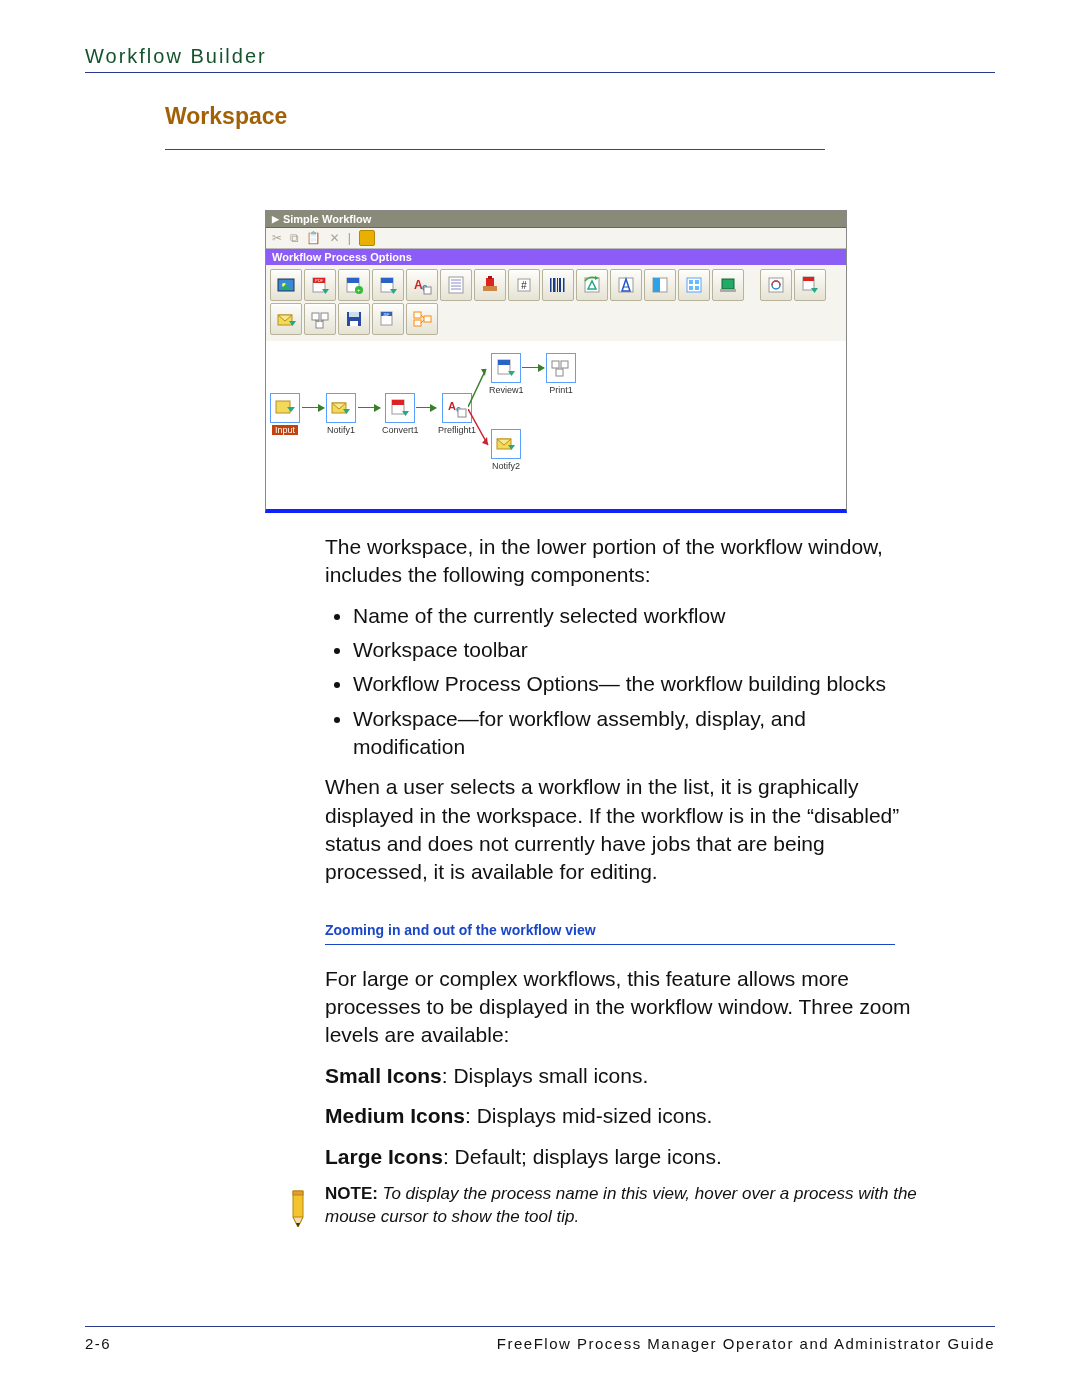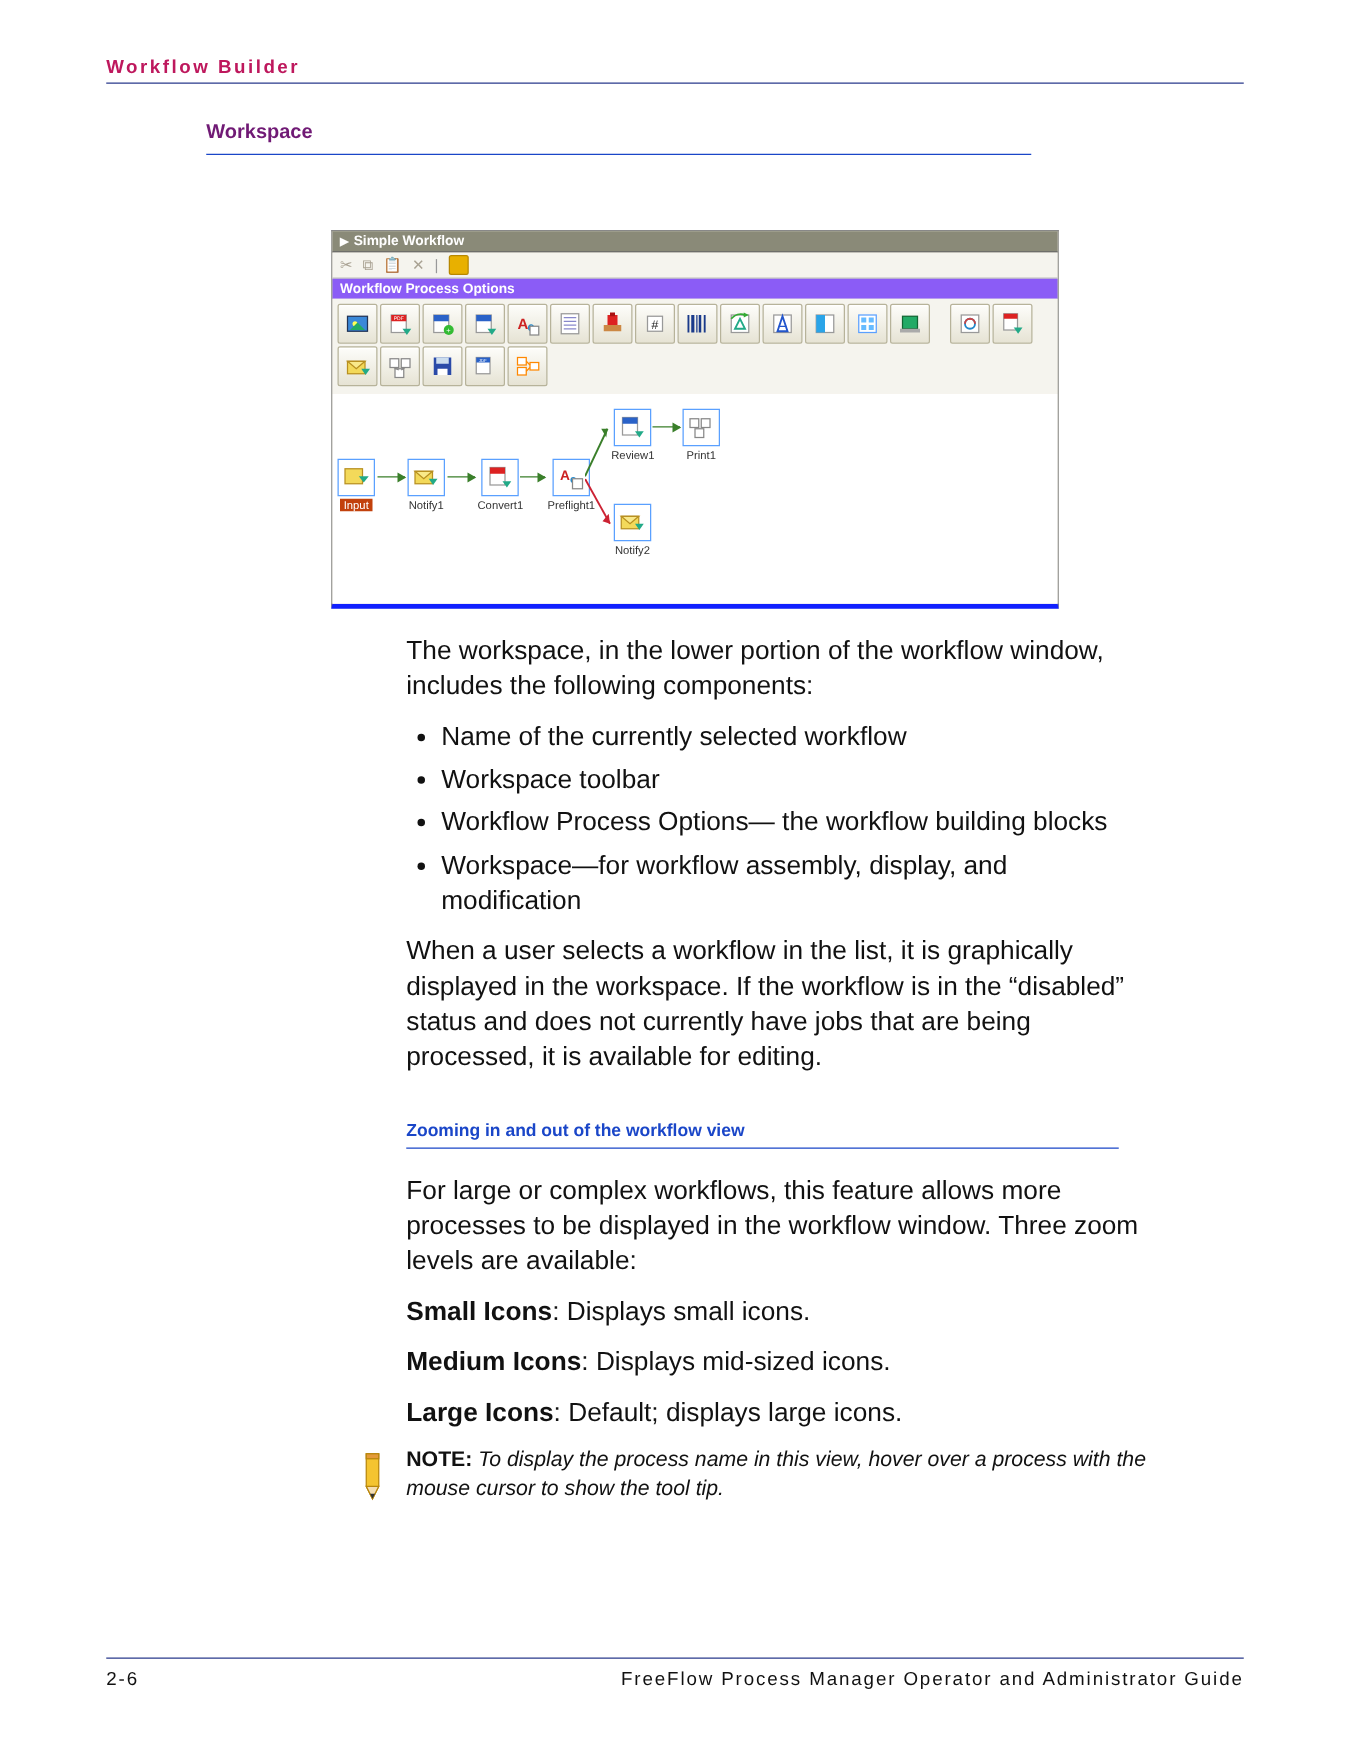--- a/index.html
+++ b/index.html
@@ -8,34 +8,33 @@
     color: #111;
     background: #fff;
     width: 1080px;
     height: 1397px;
     position: relative;
   }
   .page {
     padding: 45px 85px 0 85px;
   }
   .header-line {
-    font-size: 15px;
+    font-size: 20px;
     letter-spacing: 2px;
-    color: #be185d;
+    color: #14532d;
     border-bottom: 1.5px solid #2a3a8c;
     padding-bottom: 4px;
-    font-weight: bold;
   }
   .h2 {
-    color: #701a75;
-    font-size: 16px;
+    color: #a16207;
+    font-size: 23px;
     font-weight: bold;
     margin: 30px 0 0 80px;
     border-bottom: 1.5px solid #1a46c8;
-    padding-bottom: 8px;
+    padding-bottom: 19px;
     width: 660px;
   }
   .h3 {
     color: #1a46c8;
     font-size: 14px;
     font-weight: bold;
     margin: 35px 0 0 240px;
     border-bottom: 1.5px solid #1a46c8;
     padding-bottom: 6px;
     width: 570px;
@@ -44,21 +43,21 @@
     margin: 20px 0 0 240px;
     width: 595px;
     font-size: 21px;
     line-height: 1.35;
   }
   .body-block p { margin: 0 0 12px 0;}
   .body-block ul { margin: 0 0 12px 0; padding-left: 28px;}
   .body-block li { margin-bottom: 6px;}
   .bold { font-weight: bold;}
   .italic { font-style: italic;}
-  .note-row { display: flex; align-items: center; margin-left: 200px; width: 635px; }
+  .note-row { display: flex; align-items: flex-end; margin-left: 200px; width: 635px; }
   .note-row .pencil { flex: 0 0 30px; margin-right: 10px; margin-top: 2px;}
   .note-row .pencil svg { display:block;}
   .note-row p { margin: 0; font-size: 17px; line-height: 1.35;}
 
   
   .shot {
     margin: 60px 0 0 180px;
     width: 580px;
     border: 1px solid #888;
     border-bottom: 4px solid #1020ff;

